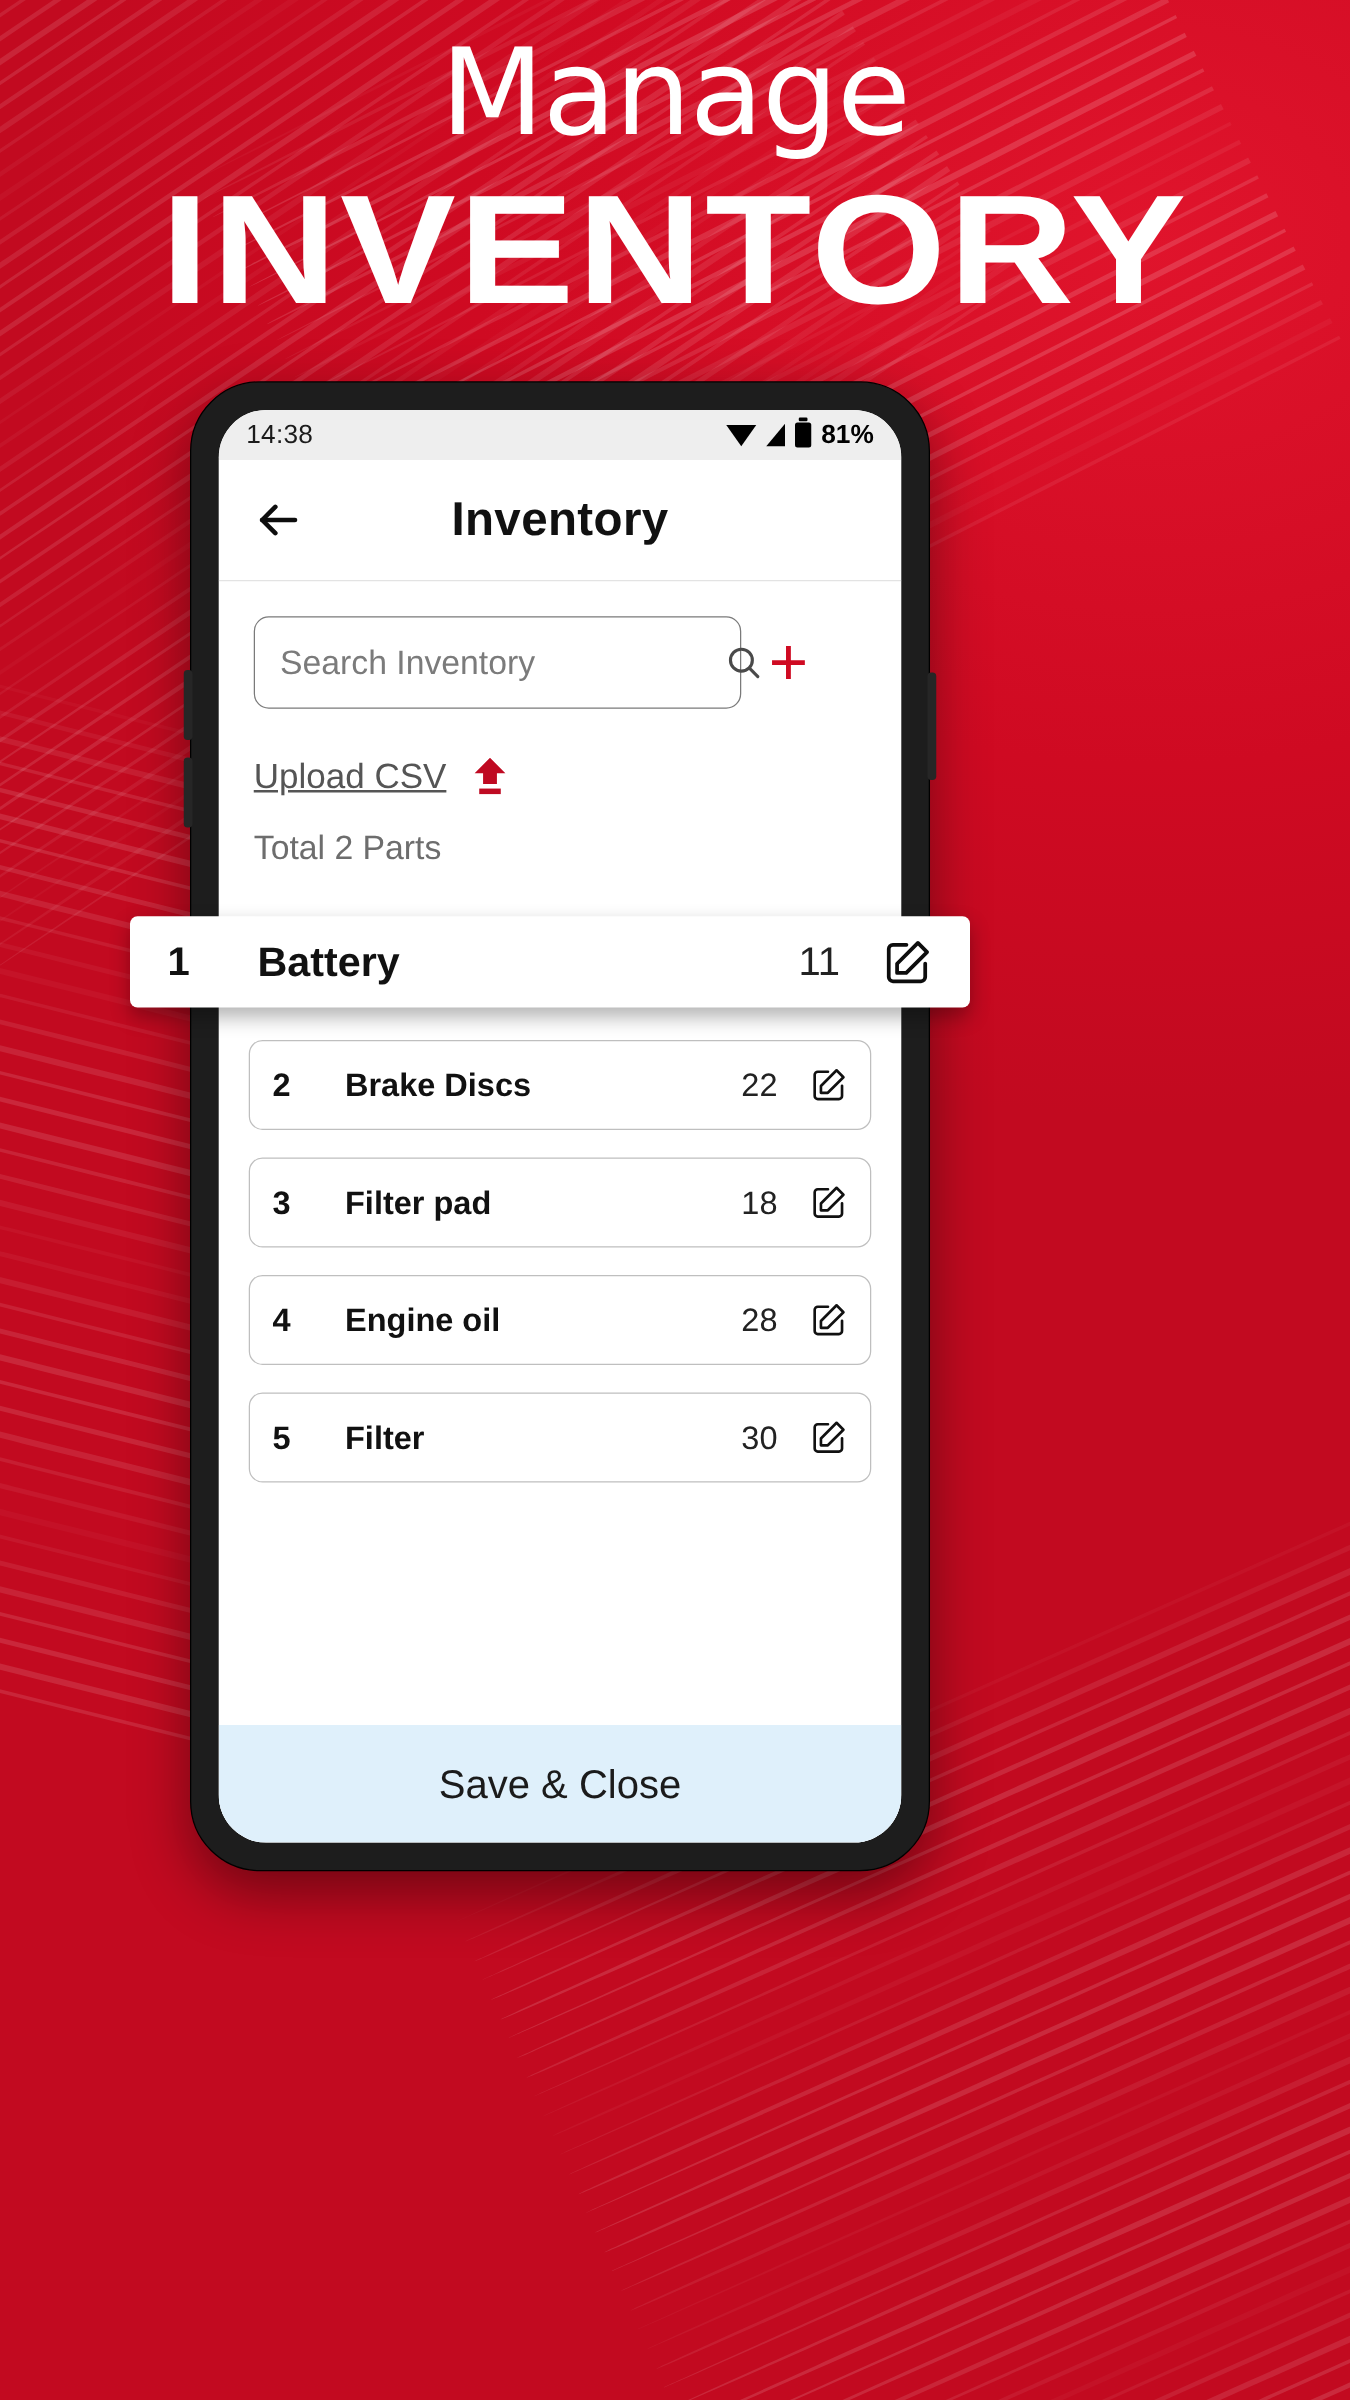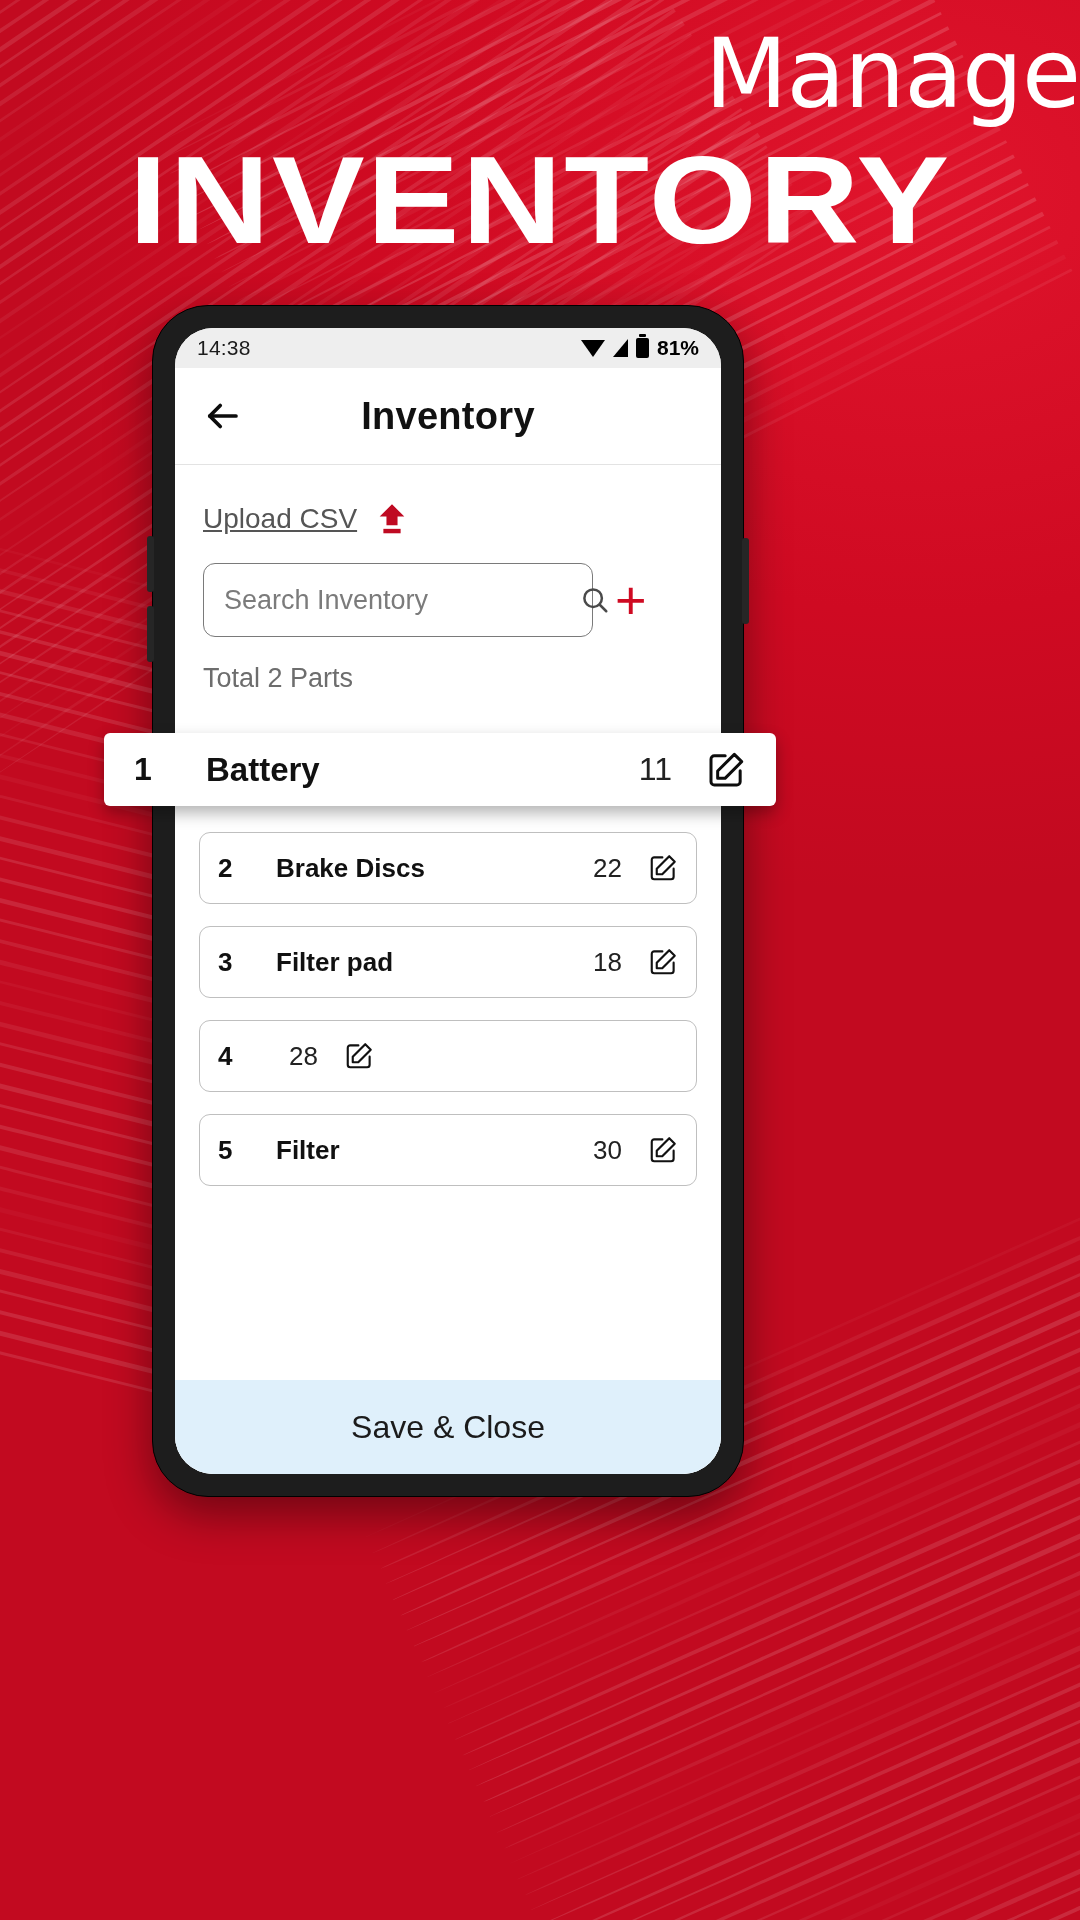--- a/index.html
+++ b/index.html
@@ -34,21 +34,20 @@
   
   #swirl-br{bottom:-160px;right:-300px;width:900px;height:760px;transform:rotate(-24deg);overflow:hidden;opacity:.6;}
   #swirl-br .stripe{left:0;width:1400px;height:5px;}
 
   
   #headline{position:absolute;top:26px;left:0;width:100%;text-align:center;z-index:5;}
   #headline .line1{
     color:#fff;font-size:96px;line-height:1.0;font-weight:400;
     letter-spacing:-1px;
     font-family:"DejaVu Sans",sans-serif;
-    text-align:right;
   }
   #headline .line2{
     color:#fff;font-size:124px;line-height:1.0;font-weight:bold;
     letter-spacing:2px;margin-top:16px;
     font-family:"Liberation Sans",sans-serif;
     transform:scaleX(1.12);
   }
 
   
   #phone{
@@ -337,43 +336,43 @@
         <svg width="42" height="42" viewBox="0 0 24 24" fill="none" stroke="#0d0d0d" stroke-width="2.1" stroke-linecap="round" stroke-linejoin="round">
           <line x1="20" y1="12" x2="5" y2="12"></line>
             <polyline points="11 18 5 12 11 6"></polyline>
         </svg>
       </div>
       <div class="title">Inventory</div>
     </div>
 
     <div id="appbody">
 
-      <div id="upload-row">
-        <span id="upload-link">Upload CSV</span>
-        <span id="upload-icon">
-          <svg width="30" height="32" viewBox="0 0 24 26" fill="#bf0a22">
-            <polygon points="12,1 22,11 16.5,11 16.5,18 7.5,18 7.5,11 2,11"></polygon>
-            <rect x="5" y="21" width="14" height="3.6"></rect>
-          </svg>
-        </span>
-      </div>
-
       <div id="search-row">
         <div id="search-box">
           <input id="search-input" type="text" placeholder="Search Inventory" style="">
           <span id="search-icon">
             <svg width="30" height="30" viewBox="0 0 24 24" fill="none" stroke="#4a4a4a" stroke-width="2" stroke-linecap="round">
                 <circle cx="10.5" cy="10.5" r="7"></circle>
                 <line x1="15.8" y1="15.8" x2="21" y2="21"></line>
               </svg>
           </span>
         </div>
         <span id="add-btn">+</span>
       </div>
 
+      <div id="upload-row">
+        <span id="upload-link">Upload CSV</span>
+        <span id="upload-icon">
+          <svg width="30" height="32" viewBox="0 0 24 26" fill="#bf0a22">
+            <polygon points="12,1 22,11 16.5,11 16.5,18 7.5,18 7.5,11 2,11"></polygon>
+            <rect x="5" y="21" width="14" height="3.6"></rect>
+          </svg>
+        </span>
+      </div>
+
       <div id="total-parts">Total 2 Parts</div>
 
       <div id="part-list">
 
         <div class="ghost-row"></div>
 
         <div class="part-row">
           <span class="idx">2</span>
           <span class="nm">Brake Discs</span>
           <span class="qty">22</span>
@@ -392,20 +391,21 @@
           <span class="edit-ico">
             <svg width="30" height="30" viewBox="0 0 24 24" fill="none" stroke="#111" stroke-width="1.7" stroke-linecap="round" stroke-linejoin="round">
               <path d="M20.5 12.5V19a2 2 0 0 1-2 2H5a2 2 0 0 1-2-2V5.5a2 2 0 0 1 2-2h6.5"></path>
               <path d="M17 2.6 21.4 7 11.4 17H7v-4.4z"></path>
             </svg>
           </span>
         </div>
 
         <div class="part-row">
           <span class="idx">4</span>
+          <span class="nm">Engine oil</span>
           <span class="qty">28</span>
           <span class="edit-ico">
             <svg width="30" height="30" viewBox="0 0 24 24" fill="none" stroke="#111" stroke-width="1.7" stroke-linecap="round" stroke-linejoin="round">
               <path d="M20.5 12.5V19a2 2 0 0 1-2 2H5a2 2 0 0 1-2-2V5.5a2 2 0 0 1 2-2h6.5"></path>
               <path d="M17 2.6 21.4 7 11.4 17H7v-4.4z"></path>
             </svg>
           </span>
         </div>
 
         <div class="part-row">

